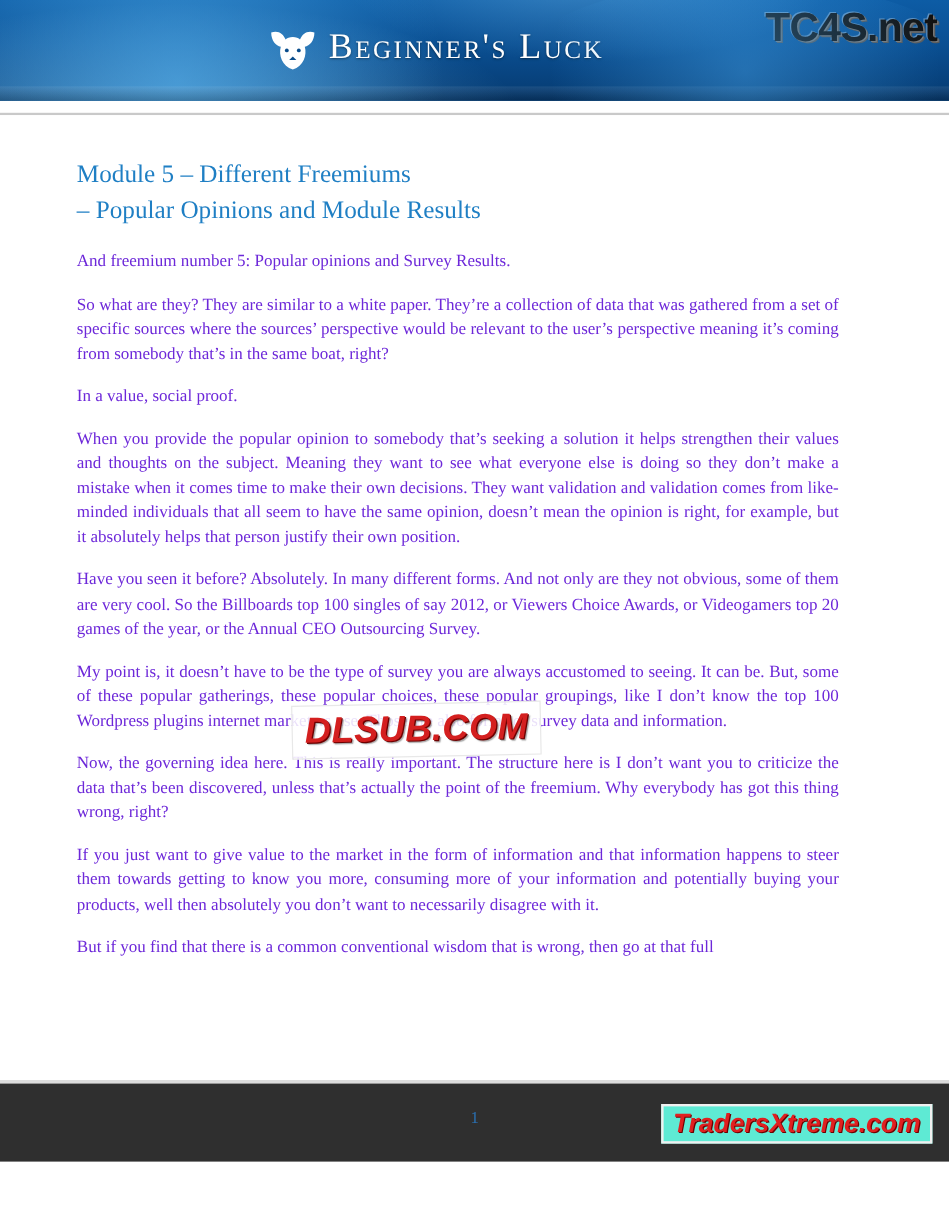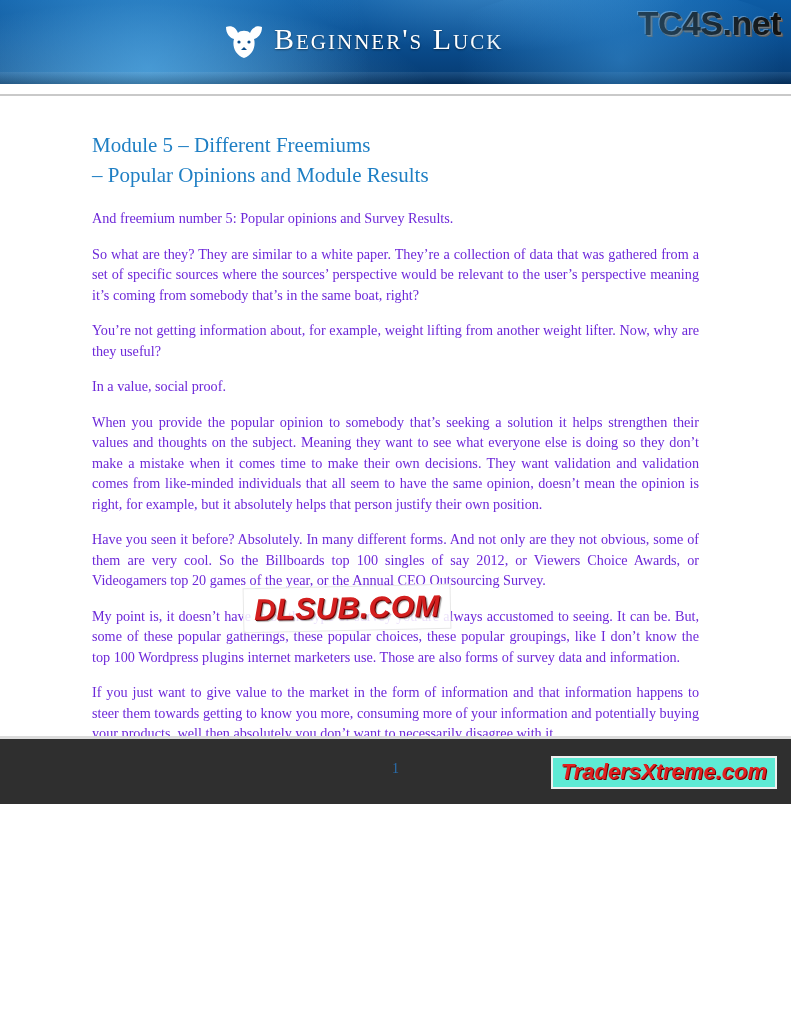--- a/index.html
+++ b/index.html
@@ -91,23 +91,23 @@
   .page-topline {
     width: 791px;
     height: 2px;
     background: #c9c9c9;
   }
 
   
   .page {
     position: relative;
     width: 791px;
-    height: 708px;
+    height: 872px;
     background: #ffffff;
-    padding: 34px 92px 0 92px;
+    padding: 34px 92px 0 64px;
   }
   .doc-title {
     color: #1f7fc4;
     font-family: "Liberation Serif", serif;
     font-size: 21px;
     line-height: 30px;
     margin: 0 0 18px 0;
     font-weight: normal;
   }
   .doc-title .l2 { display: block; }
@@ -199,25 +199,25 @@
 
 <div class="page">
 
   <h1 class="doc-title">
     <span class="l1">Module 5 – Different Freemiums</span>
     <span class="l2">– Popular Opinions and Module Results</span>
   </h1>
 
   <p class="para">And freemium number 5: Popular opinions and Survey Results.</p>
   <p class="para">So what are they? They are similar to a white paper. They’re a collection of data that was gathered from a set of specific sources where the sources’ perspective would be relevant to the user’s perspective meaning it’s coming from somebody that’s in the same boat, right?</p>
-  <p class="para">You’re not getting information about, for example, weight lifting from another weight lifter. Now, why are they useful?</p>
   <p class="para">In a value, social proof.</p>
   <p class="para">When you provide the popular opinion to somebody that’s seeking a solution it helps strengthen their values and thoughts on the subject. Meaning they want to see what everyone else is doing so they don’t make a mistake when it comes time to make their own decisions. They want validation and validation comes from like-minded individuals that all seem to have the same opinion, doesn’t mean the opinion is right, for example, but it absolutely helps that person justify their own position.</p>
   <p class="para">Have you seen it before? Absolutely. In many different forms. And not only are they not obvious, some of them are very cool. So the Billboards top 100 singles of say 2012, or Viewers Choice Awards, or Videogamers top 20 games of the year, or the Annual CEO Outsourcing Survey.</p>
   <p class="para">My point is, it doesn’t have to be the type of survey you are always accustomed to seeing. It can be. But, some of these popular gatherings, these popular choices, these popular groupings, like I don’t know the top 100 Wordpress plugins internet marketers use. Those are also forms of survey data and information.</p>
+  <p class="para">Now, the governing idea here. This is really important. The structure here is I don’t want you to criticize the data that’s been discovered, unless that’s actually the point of the freemium. Why everybody has got this thing wrong, right?</p>
   <p class="para">If you just want to give value to the market in the form of information and that information happens to steer them towards getting to know you more, consuming more of your information and potentially buying your products, well then absolutely you don’t want to necessarily disagree with it.</p>
   <p class="para">But if you find that there is a common conventional wisdom that is wrong, then go at that full</p>
 
   <div class="watermark">DLSUB.COM</div>
 
   <div class="footer">
     <div class="footer-page-number">1</div>
     <div class="footer-stamp">TradersXtreme.com</div>
   </div>
 

